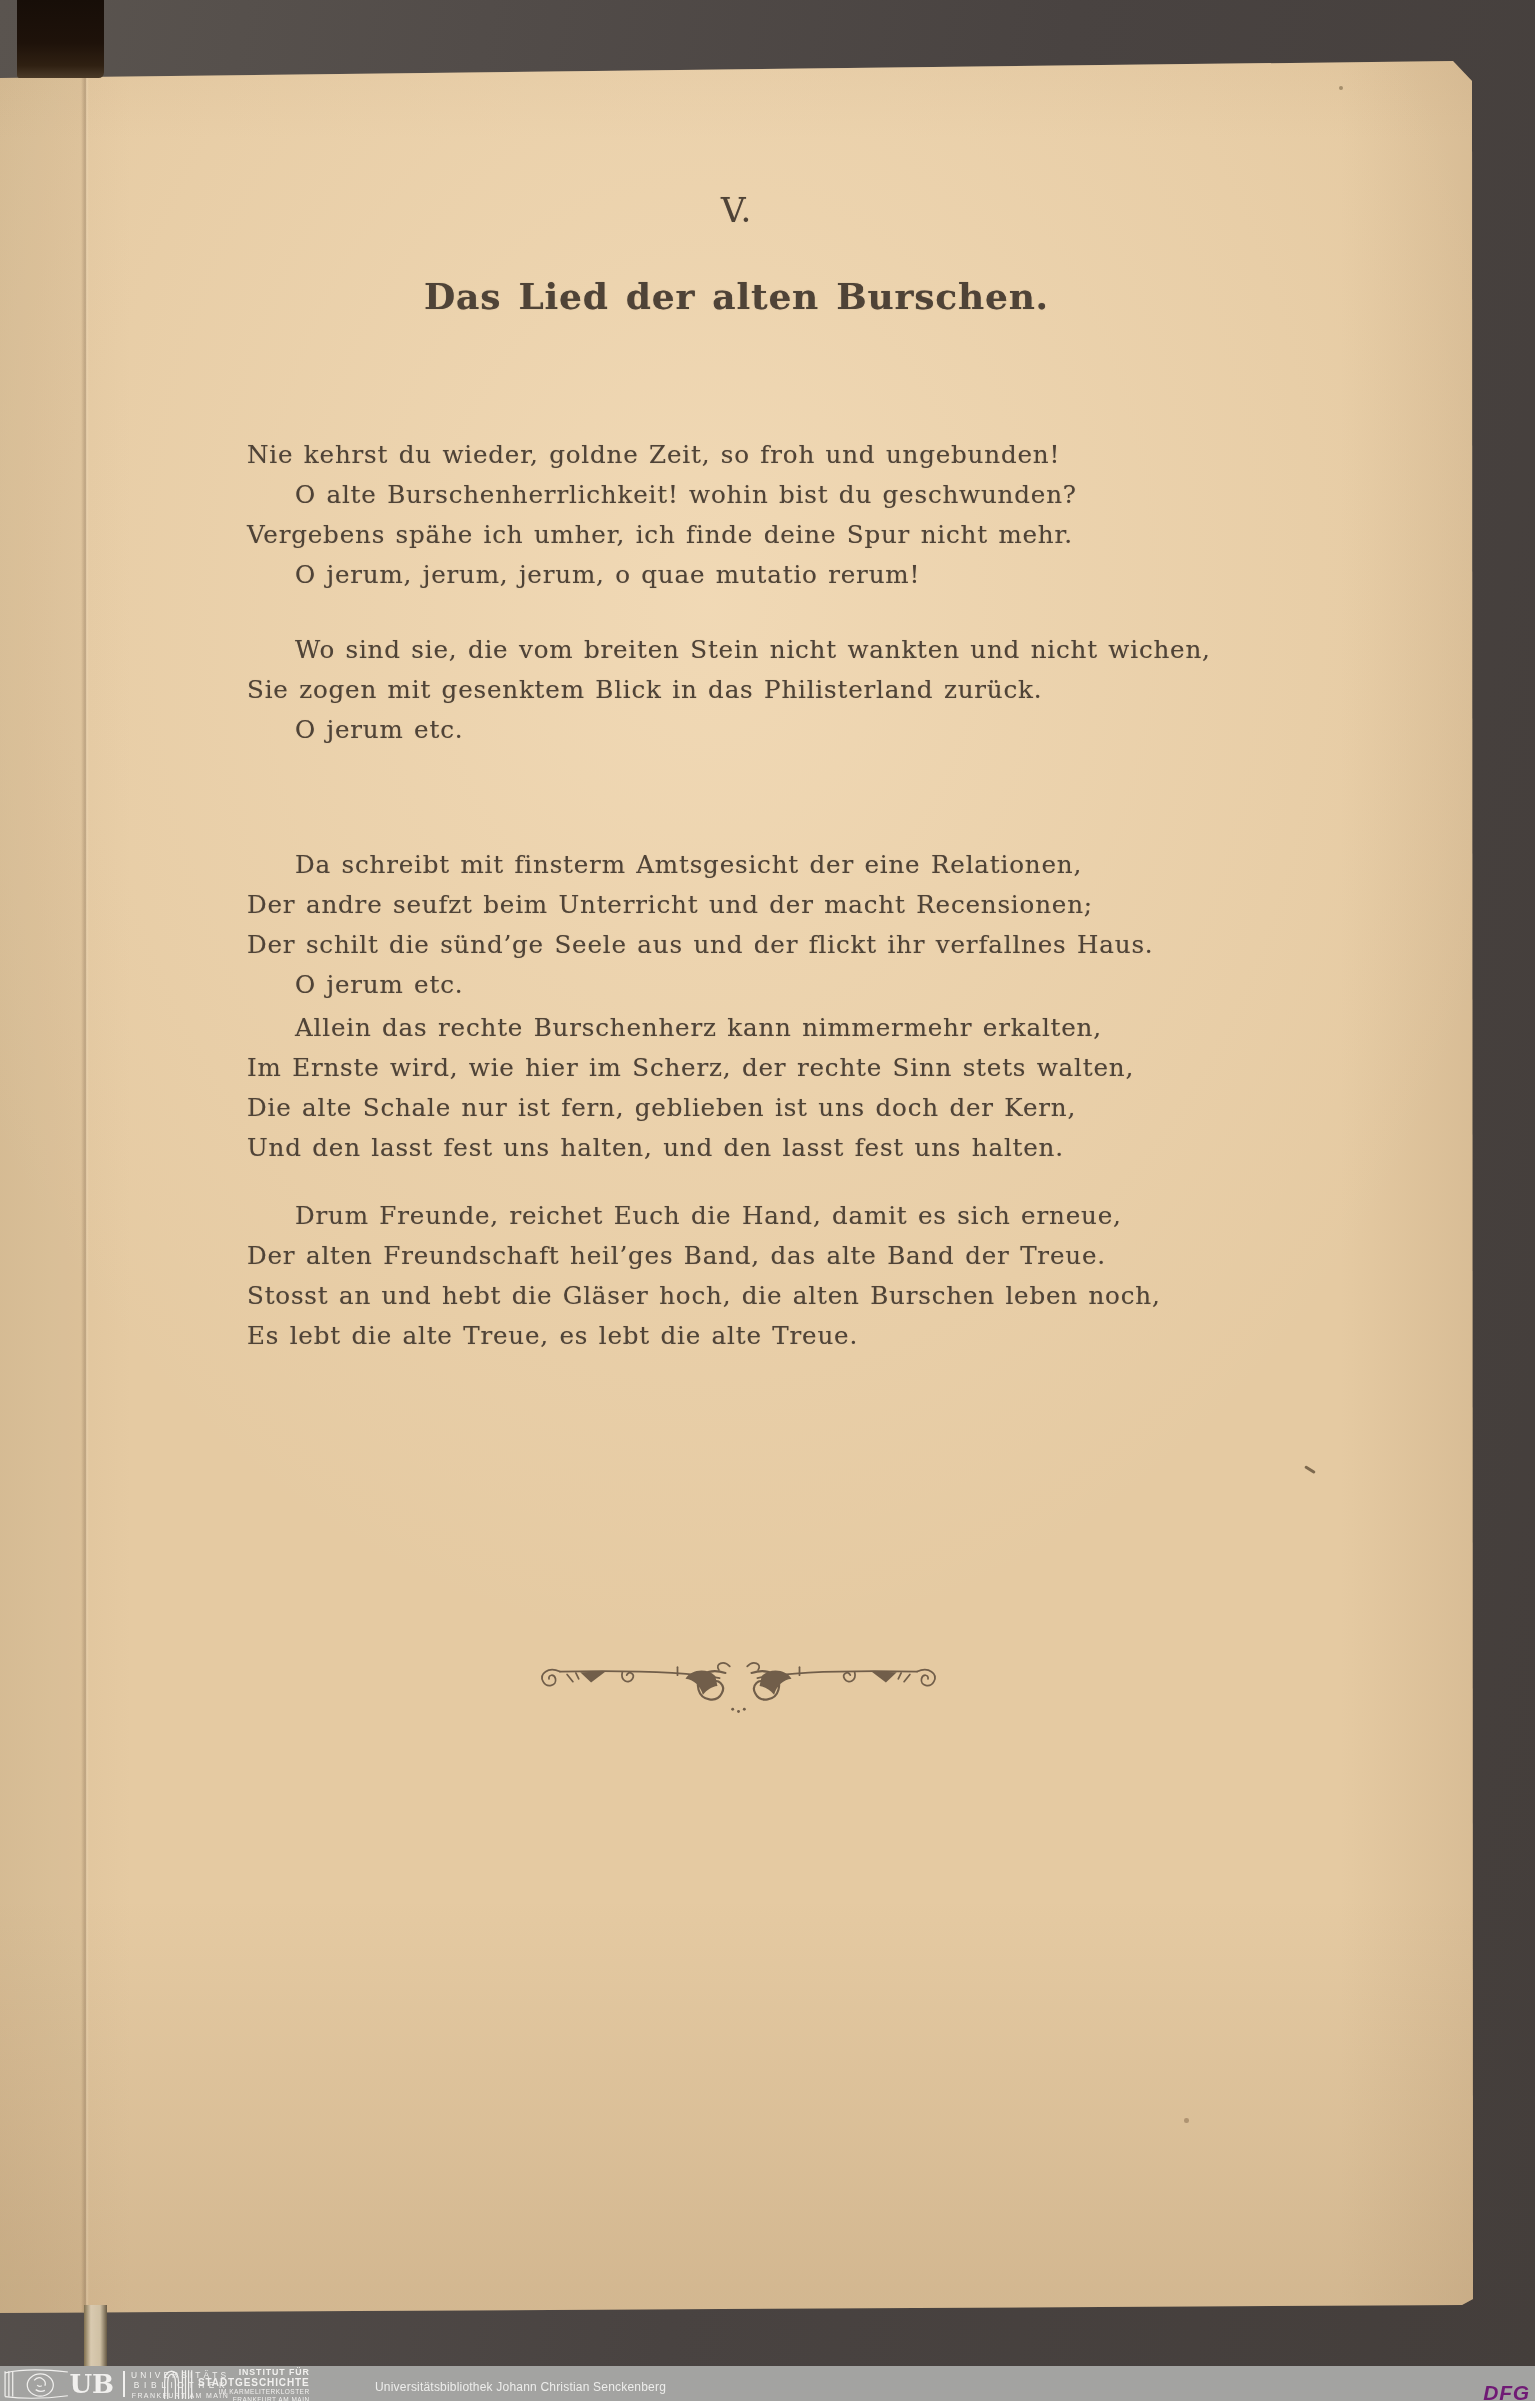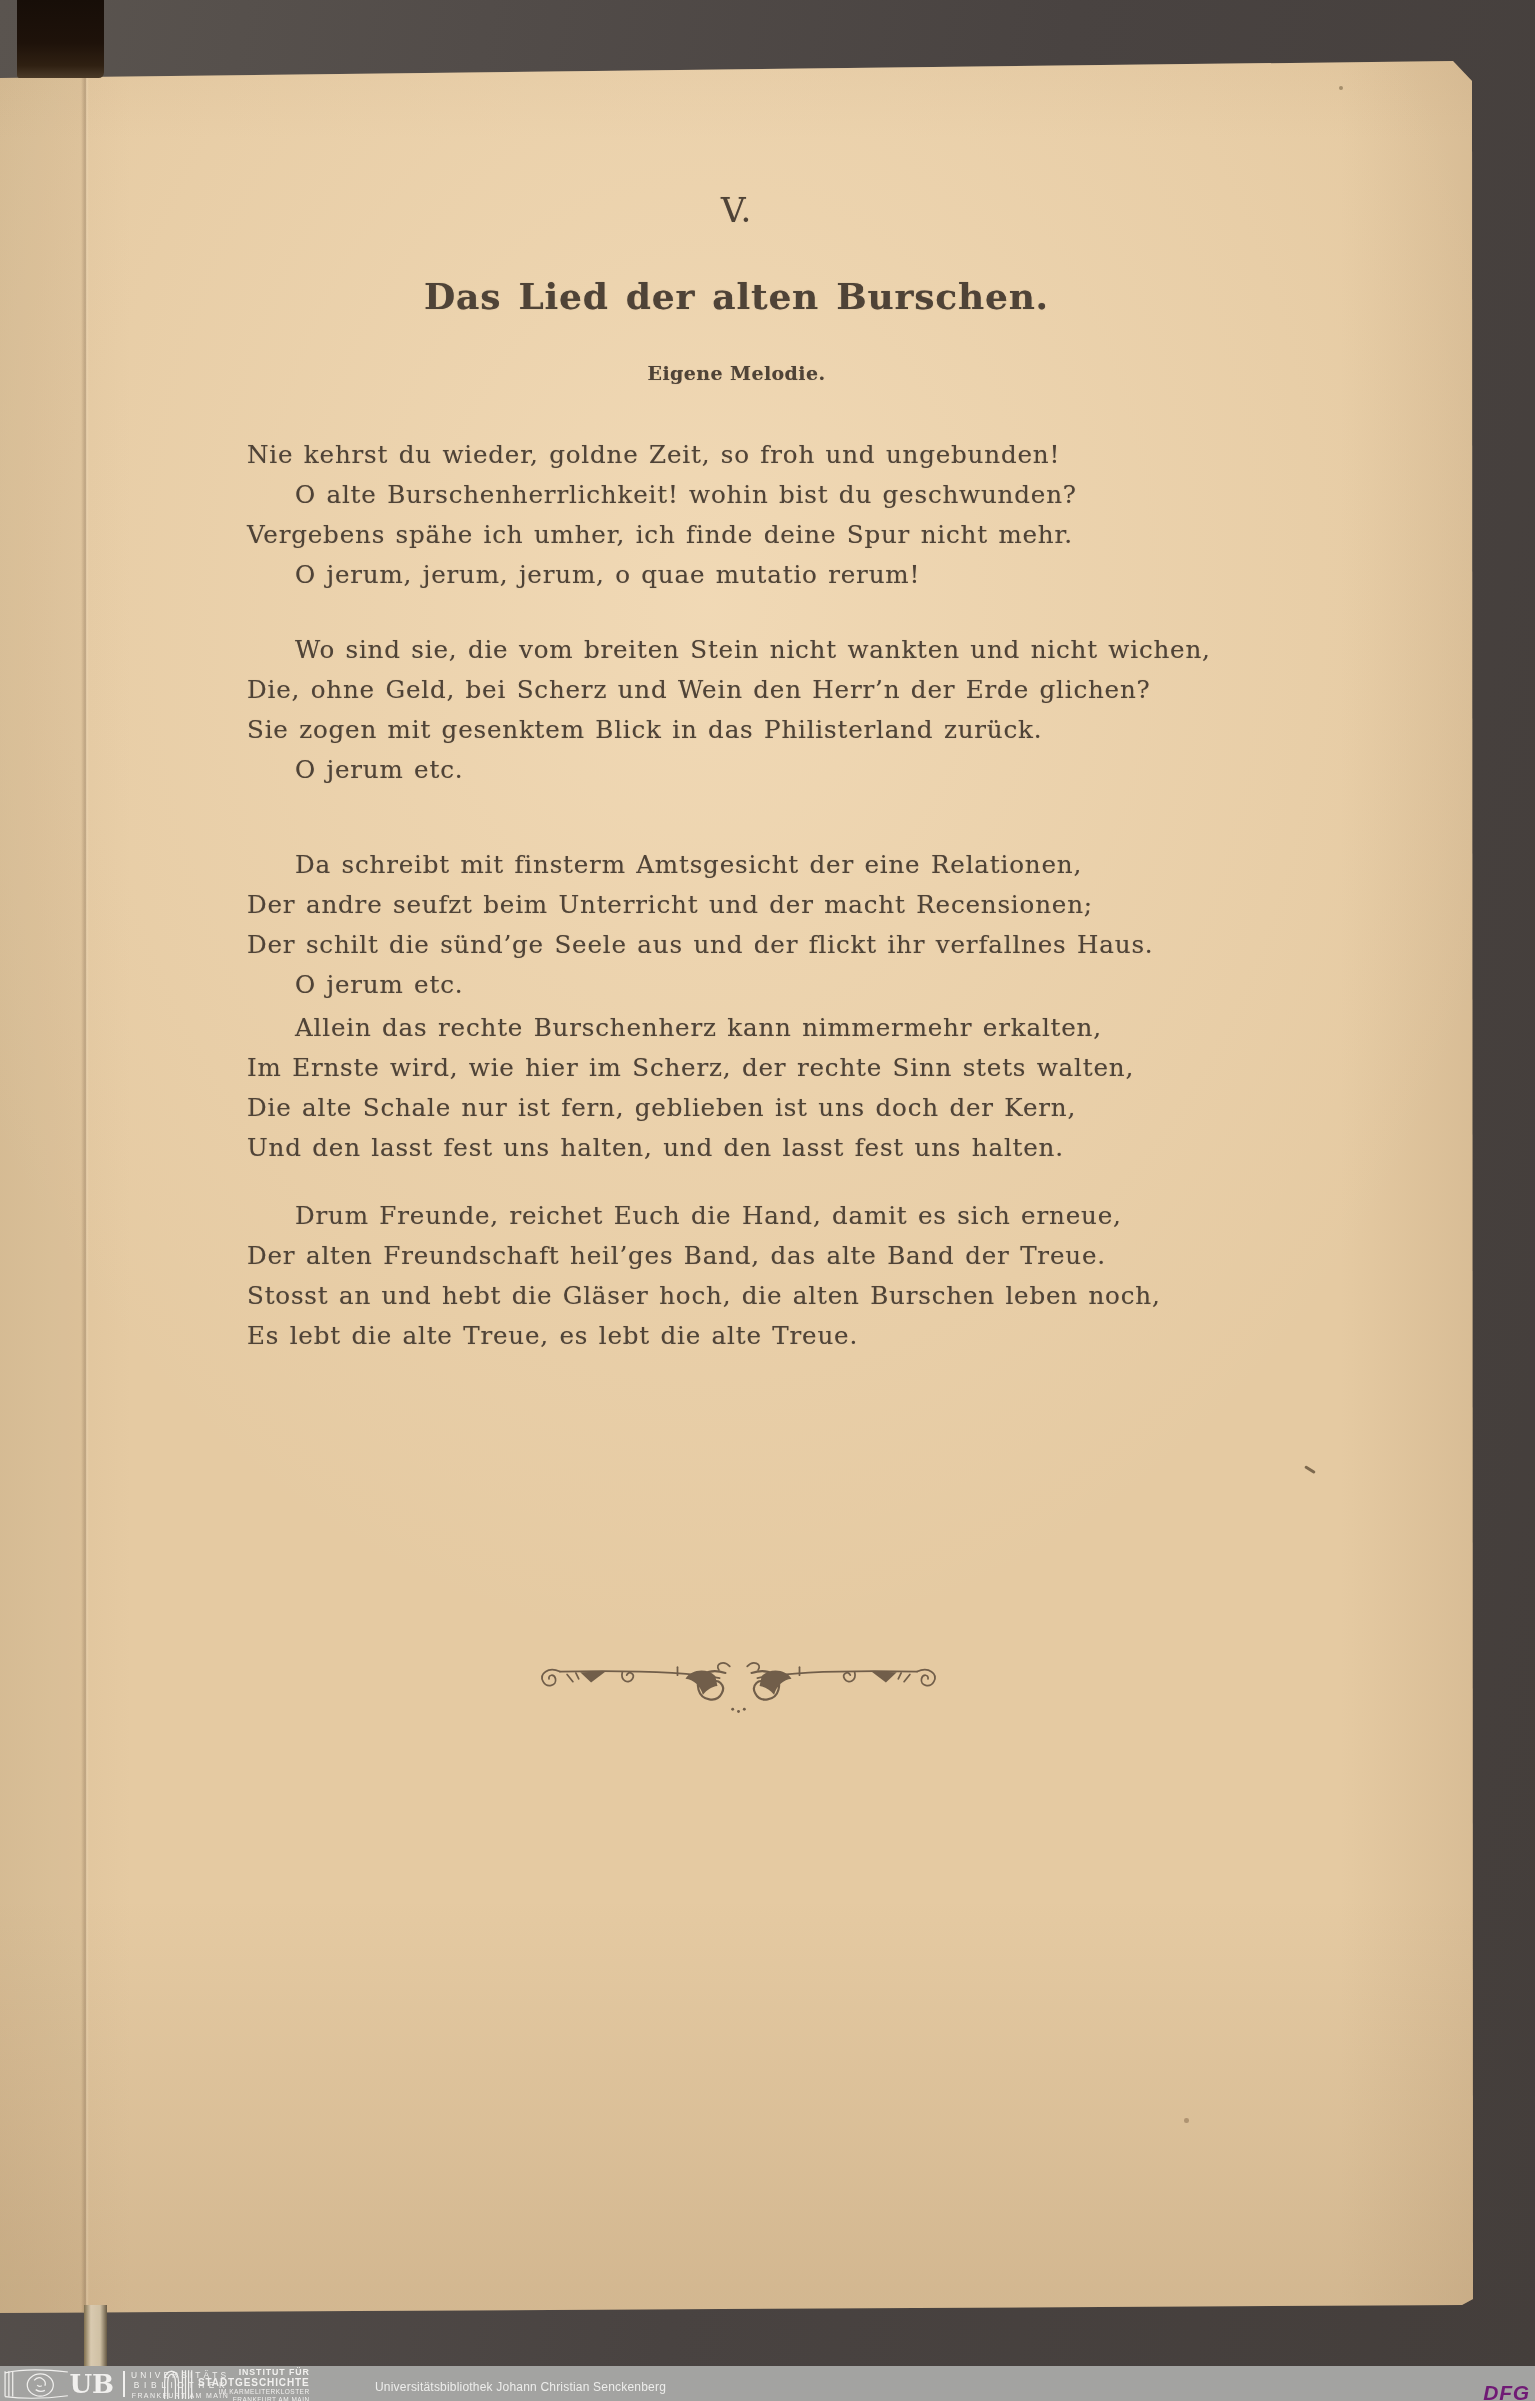--- a/index.html
+++ b/index.html
@@ -74,32 +74,30 @@
   <div class="page">
     <div class="page-left-col"></div>
     <div class="crease"></div>
   </div>
 
   <div class="binding-tape"></div>
   <div class="bottom-edge"></div>
 
   <div class="serif section-number">V.</div>
   <div class="serif poem-title">Das Lied der alten Burschen.</div>
-  <div class="serif poem-subtitle">Eigene Melodie.</div>
 
   <div class="serif stanza s1">
     <div class="line">Nie kehrst du wieder, goldne Zeit, so froh und ungebunden!</div>
     <div class="line indent">O alte Burschenherrlichkeit! wohin bist du geschwunden?</div>
     <div class="line">Vergebens spähe ich umher, ich finde deine Spur nicht mehr.</div>
     <div class="line indent">O jerum, jerum, jerum, o quae mutatio rerum!</div>
   </div>
 
   <div class="serif stanza s2">
     <div class="line indent">Wo sind sie, die vom breiten Stein nicht wankten und nicht wichen,</div>
-    <div class="line">Die, ohne Geld, bei Scherz und Wein den Herr’n der Erde glichen?</div>
     <div class="line">Sie zogen mit gesenktem Blick in das Philisterland zurück.</div>
     <div class="line indent">O jerum etc.</div>
   </div>
 
   <div class="serif stanza s3">
     <div class="line indent">Da schreibt mit finsterm Amtsgesicht der eine Relationen,</div>
     <div class="line">Der andre seufzt beim Unterricht und der macht Recensionen;</div>
     <div class="line">Der schilt die sünd’ge Seele aus und der flickt ihr verfallnes Haus.</div>
     <div class="line indent">O jerum etc.</div>
   </div>

